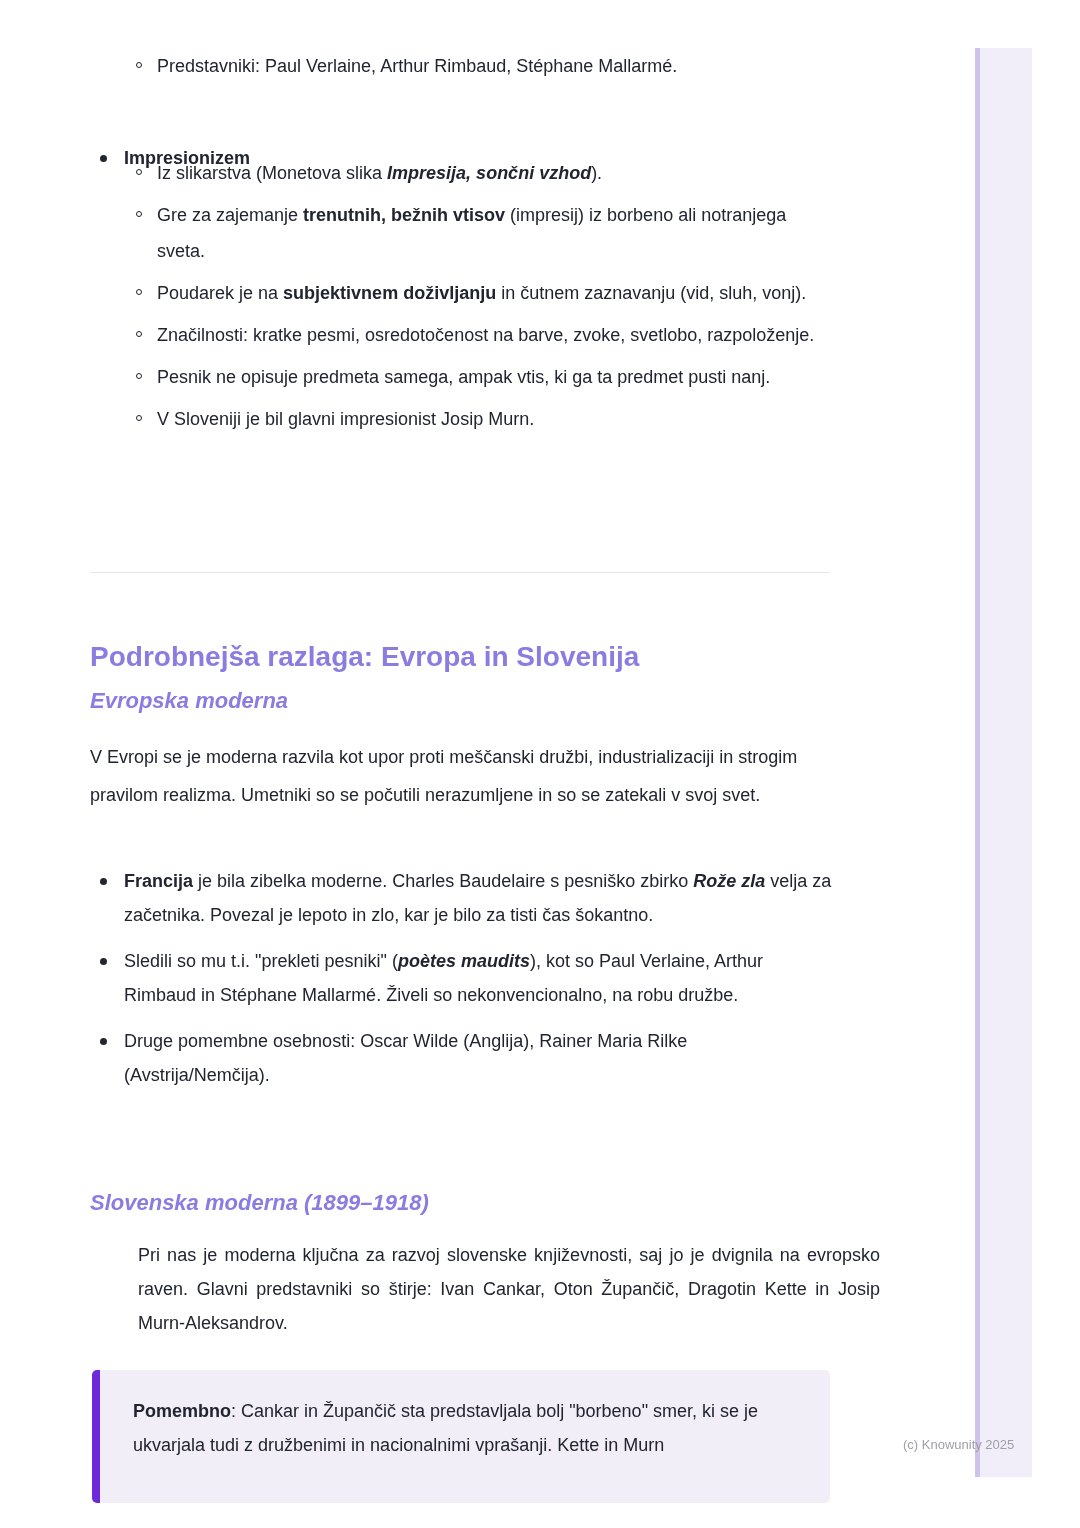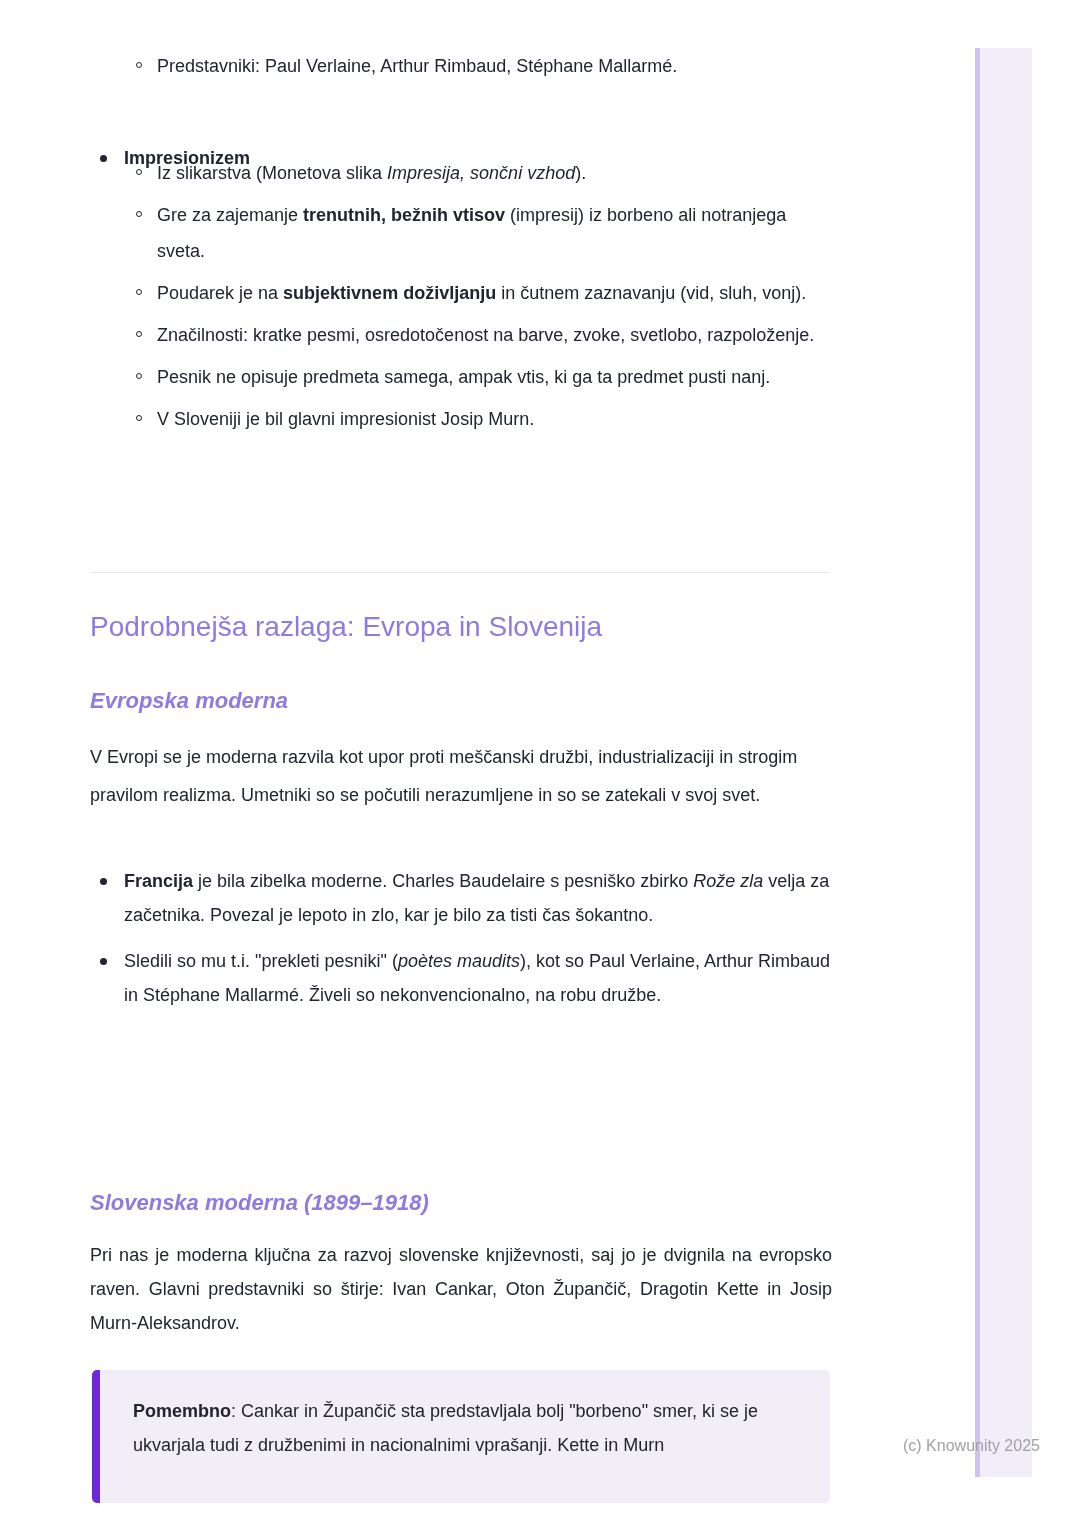--- a/index.html
+++ b/index.html
@@ -37,51 +37,51 @@
   }
   .sublist .li{margin-bottom:6px;}
   .eu-list .li{line-height:34px;margin-bottom:12px;}
   .eu-list .marker-dot{top:14px;}
   .li.title-item{font-weight:700;}
 
   .divider{position:absolute;left:90px;width:740px;height:1px;background:var(--divider);}
 
   h2.section{
     position:absolute;left:90px;width:742px;
-    font-size:28px;line-height:38px;font-weight:400;color:var(--accent);
+    font-size:28px;line-height:38px;font-weight:700;color:var(--accent);margin-top:30px;
   }
   h3.section{
     position:absolute;left:90px;width:742px;
     font-size:22px;line-height:30px;font-weight:700;color:var(--accent);font-style:italic;
   }
   p.para{position:absolute;left:90px;width:742px;line-height:38px;}
   p.para.tight{line-height:34px;}
-  p.para.just{text-align:justify;}
+  p.para.just{text-align:justify;margin-left:48px;}
 
   .callout{
     position:absolute;left:92px;top:1370px;width:738px;height:133px;
     background:var(--callout-bg);
     border-left:8px solid var(--callout-border);
     border-radius:5px;
     padding:24px 52px 0 33px;
     line-height:34px;
     overflow:hidden;
   }
 
   .next-page-strip{
     position:absolute;left:975px;top:48px;width:57px;height:1429px;
     background:var(--strip-fill);
     border-left:5px solid var(--strip-border);
   }
   .watermark{
     position:absolute;left:903px;top:1437px;z-index:5;
-    font-size:16px;color:var(--watermark);white-space:nowrap;
+    font-size:13px;color:var(--watermark);white-space:nowrap;
   }
   strong{font-weight:700;}
-  em{font-style:italic;}
+  em{font-style:italic;font-weight:bold;}
 </style>
 </head>
 <body>
 
 <div>
 
   <div class="abs li l2" style="top:48px">
     <span class="marker-ring"></span>
     <p class="t">Predstavniki: Paul Verlaine, Arthur Rimbaud, Stéphane Mallarmé.</p>
   </div>
@@ -128,20 +128,24 @@
 
   <div class="abs eu-list" style="top:864px">
     <div class="li l1">
       <span class="marker-dot"></span>
       <p class="t"><strong>Francija</strong><span> je bila zibelka moderne. Charles Baudelaire s pesniško zbirko </span><em>Rože zla</em><span> velja za začetnika. Povezal je lepoto in zlo, kar je bilo za tisti čas šokantno.</span></p>
     </div>
     <div class="li l1">
       <span class="marker-dot"></span>
       <p class="t"><span>Sledili so mu t.i. "prekleti pesniki" (</span><em>poètes maudits</em><span>), kot so Paul Verlaine, Arthur Rimbaud in Stéphane Mallarmé. Živeli so nekonvencionalno, na robu družbe.</span></p>
     </div>
+    <div class="li l1">
+      <span class="marker-dot"></span>
+      <p class="t">Druge pomembne osebnosti: Oscar Wilde (Anglija), Rainer Maria Rilke (Avstrija/Nemčija).</p>
+    </div>
   </div>
 
   <h3 class="section" style="top:1188px">Slovenska moderna (1899–1918)</h3>
 
   <p class="para tight just" style="top:1238px">Pri nas je moderna ključna za razvoj slovenske književnosti, saj jo je dvignila na evropsko raven. Glavni predstavniki so štirje: Ivan Cankar, Oton Župančič, Dragotin Kette in Josip Murn-Aleksandrov.</p>
 
   <div class="callout">
     <p class="t"><strong>Pomembno</strong><span>: Cankar in Župančič sta predstavljala bolj "borbeno" smer, ki se je ukvarjala tudi z družbenimi in nacionalnimi vprašanji. Kette in Murn</span></p>
   </div>
 

